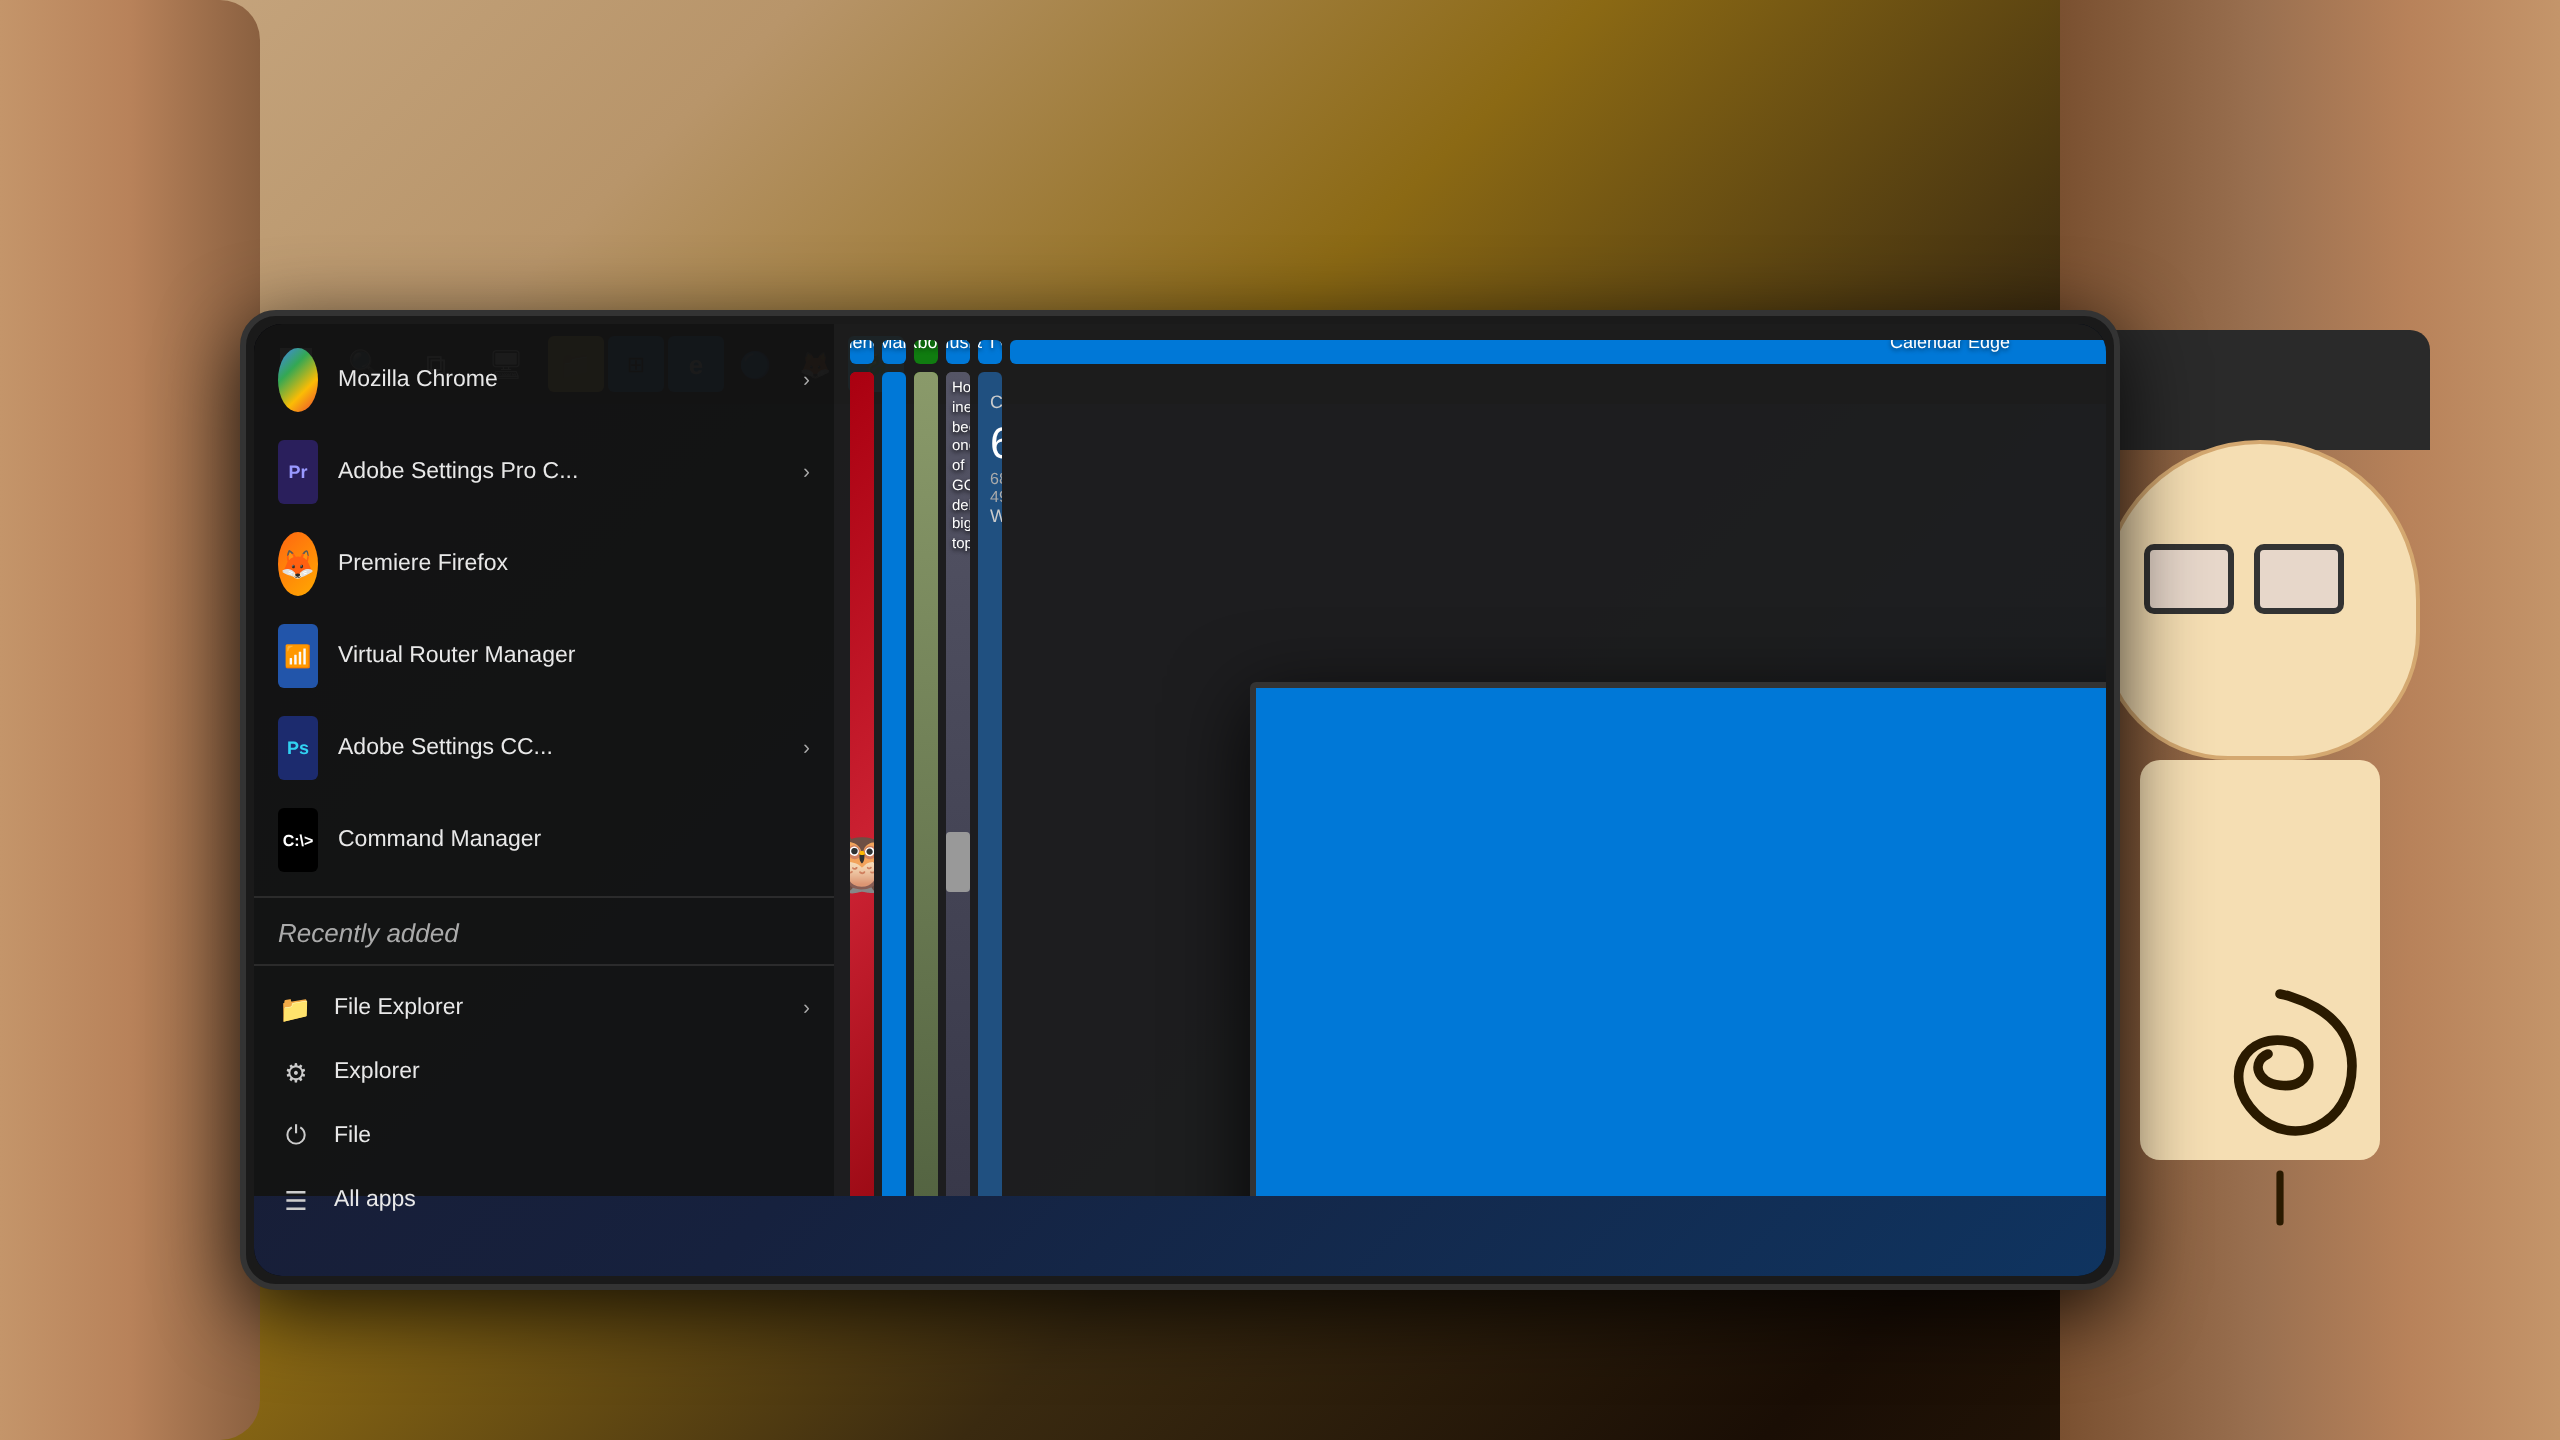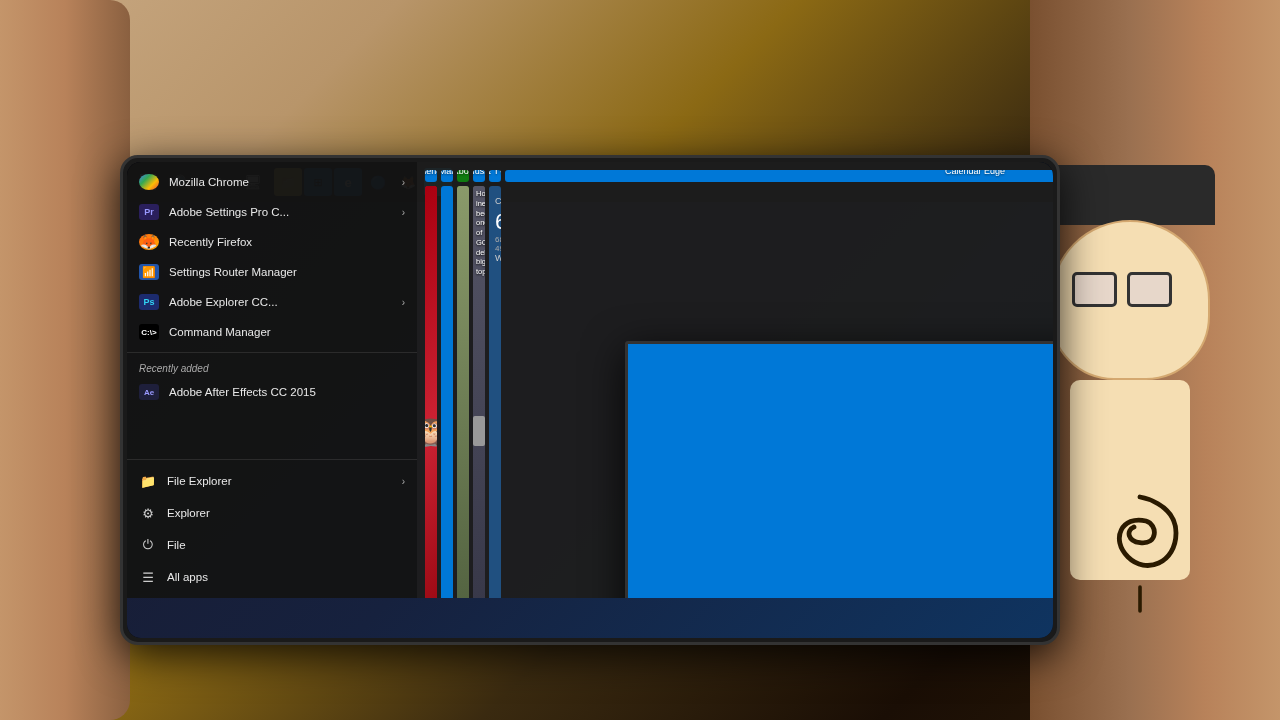--- a/index.html
+++ b/index.html
@@ -200,21 +200,21 @@
       align-items: center;
       padding: 7px 12px;
       cursor: pointer;
       gap: 10px;
       color: #e8e8e8;
       font-size: 11.5px;
     }
 
     .app-icon {
       width: 20px;
-      height: 16px;
+      height: 32px;
       border-radius: 3px;
       flex-shrink: 0;
       display: flex;
       align-items: center;
       justify-content: center;
       font-size: 10px;
       color: #fff;
       font-weight: bold;
     }
 
@@ -233,21 +233,21 @@
     }
 
     .section-divider {
       height: 1px;
       background: rgba(255,255,255,0.1);
       margin: 5px 0;
     }
 
     .section-label {
       padding: 5px 12px 3px;
-      font-size: 10px;
+      font-size: 13px;
       color: #aaa;
       font-style: italic;
     }
 
     .start-bottom {
       border-top: 1px solid rgba(255,255,255,0.1);
       padding: 5px 0;
     }
 
     .bottom-item {
@@ -447,46 +447,42 @@
             </div>
 
             <div class="app-item">
               <div class="app-icon premiere">Pr</div>
               <span>Adobe Settings Pro C...</span>
               <span class="app-arrow">›</span>
             </div>
 
             <div class="app-item">
               <div class="app-icon firefox" style="font-size:14px;">🦊</div>
-              <span>Recently Firefox</span>
+              <span>Premiere Firefox</span>
             </div>
 
             <div class="app-item">
               <div class="app-icon vrouter" style="font-size:11px;">📶</div>
-              <span>Settings Router Manager</span>
+              <span>Virtual Router Manager</span>
             </div>
 
             <div class="app-item">
               <div class="app-icon photoshop">Ps</div>
-              <span>Adobe Explorer CC...</span>
+              <span>Adobe Settings CC...</span>
               <span class="app-arrow">›</span>
             </div>
 
             <div class="app-item">
               <div class="app-icon cmd" style="font-size:8px;">C:\&gt;</div>
               <span>Command Manager</span>
             </div>
 
             <div class="section-divider"></div>
             <div class="section-label">Recently added</div>
 
-            <div class="app-item">
-              <div class="app-icon aftereffects">Ae</div>
-              <span>Adobe After Effects CC 2015</span>
-            </div>
 
           </div>
 
           <div class="start-bottom">
             <div class="bottom-item">
               <div class="bottom-icon">📁</div>
               <span>File Explorer</span>
               <span class="app-arrow">›</span>
             </div>
             <div class="bottom-item">

